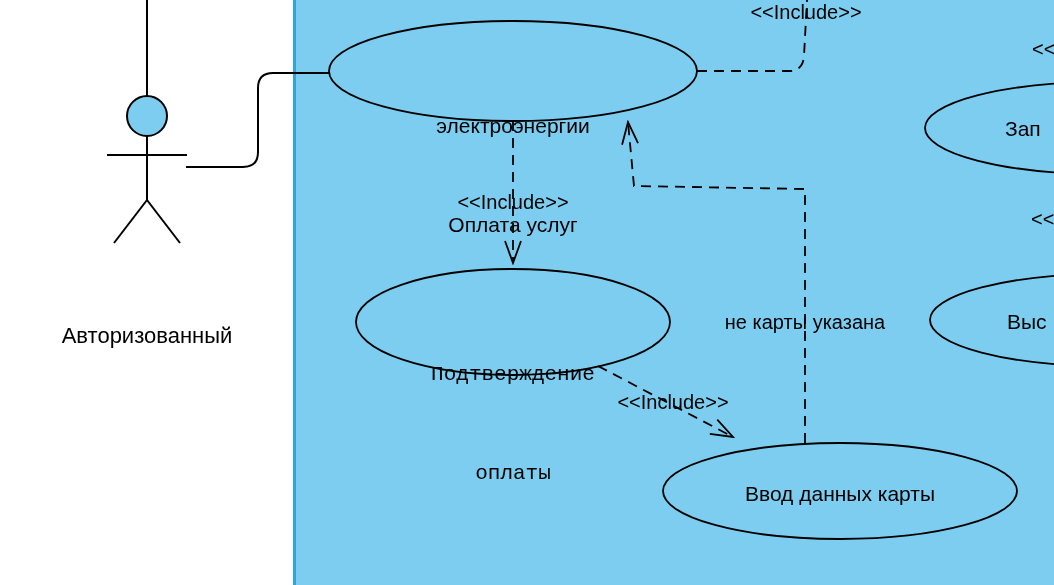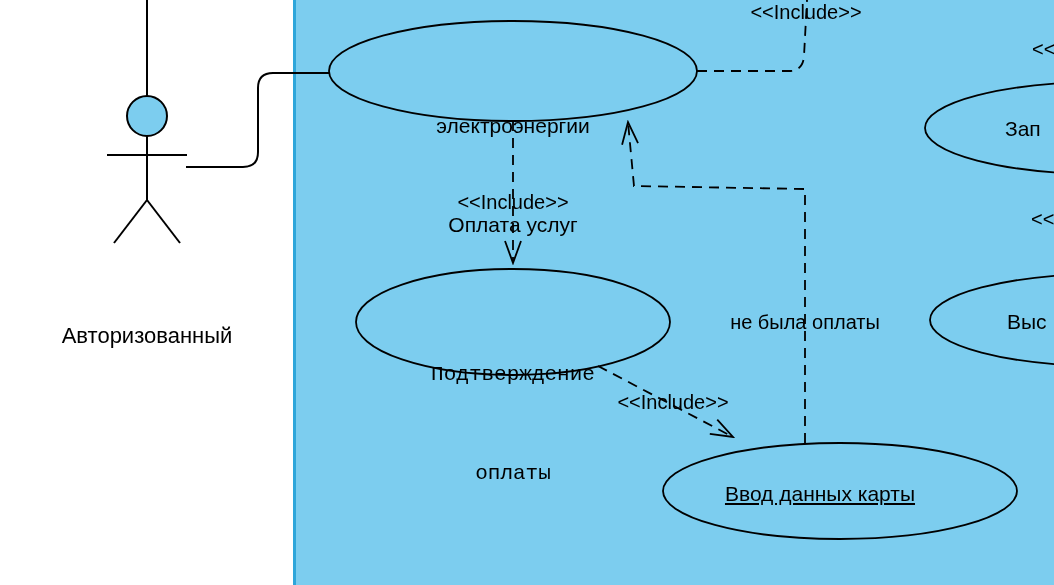--- a/index.html
+++ b/index.html
@@ -77,33 +77,33 @@
   <div class="lbl" style="left:363px;top:43px;width:300px;">
     <div>электроэнергии</div>
     <div>Оплата услуг</div>
   </div>
 
   <div class="lbl" style="left:363px;top:292px;width:300px;font-family:Liberation Mono, monospace;">
     <div>Подтверждение</div>
     <div>оплаты</div>
   </div>
 
-  <div class="lbl" style="left:640px;top:477px;width:360px;text-decoration:underline;">Ввод данных карты</div>
+  <div class="lbl" style="left:660px;top:477px;width:360px;">Ввод данных карты</div>
 
   <div class="lbl left-align" style="left:1005px;top:112px;width:70px;">Зап</div>
 
   <div class="lbl left-align" style="left:1007px;top:305px;width:70px;">Выс</div>
 
   <div class="lbl stereo" style="left:696px;top:-4px;width:220px;">&lt;&lt;Include&gt;&gt;</div>
 
   <div class="lbl stereo" style="left:403px;top:186px;width:220px;">&lt;&lt;Include&gt;&gt;</div>
 
   <div class="lbl stereo" style="left:563px;top:386px;width:220px;">&lt;&lt;Include&gt;&gt;</div>
 
   <div class="lbl stereo" style="left:675px;top:242px;width:260px;">
-    <div>не была оплаты</div>
+    <div>не карты указана</div>
   </div>
 
   <div class="lbl stereo left-align" style="left:1032px;top:33px;width:40px;">&lt;&lt;</div>
 
   <div class="lbl stereo left-align" style="left:1031px;top:203px;width:40px;">&lt;&lt;</div>
 
 </div>
 
 </body></html>

